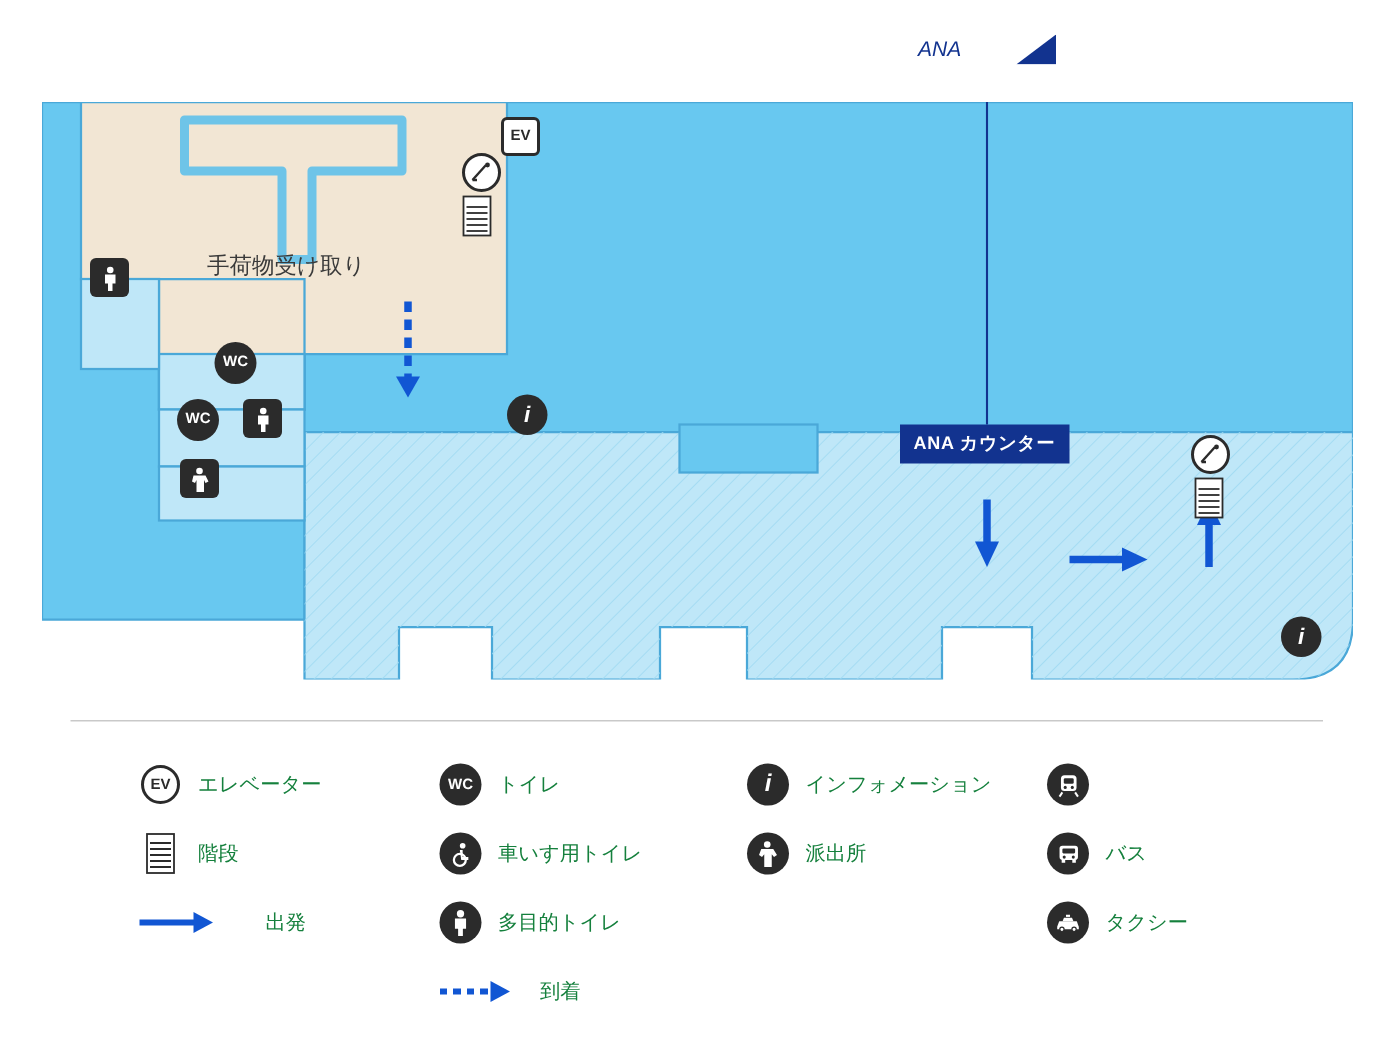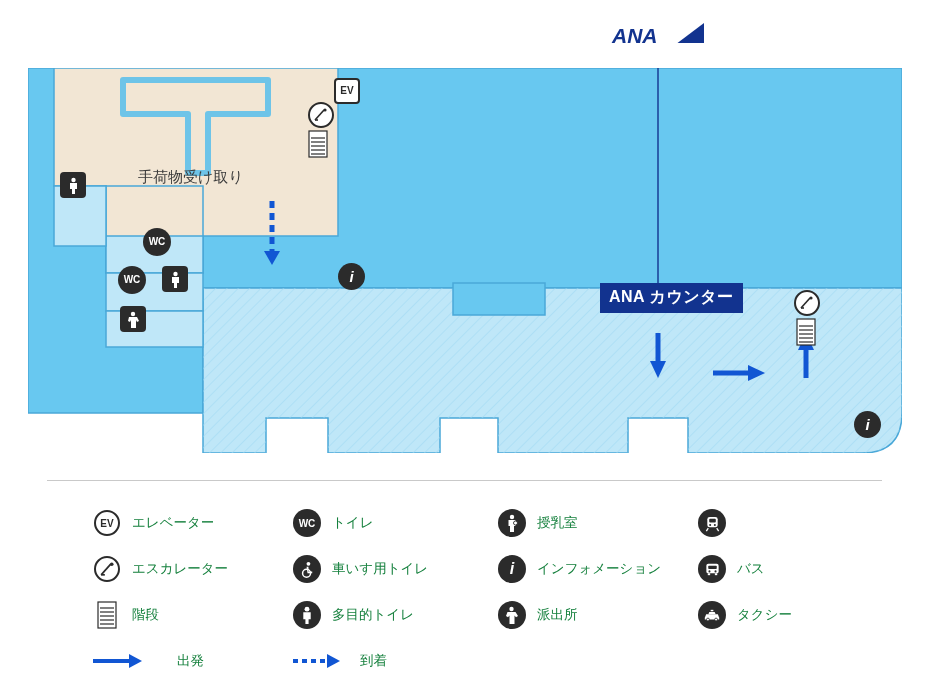--- a/index.html
+++ b/index.html
@@ -12,21 +12,21 @@
     position:relative;
     overflow:hidden;
   }
   
   #ana-logo {
     position:absolute; left:612px; top:22px;
     width:90px; height:26px;
   }
   #ana-logo .word {
     position:absolute; left:0; top:2px;
-    font-size:21px; font-weight:bold; font-style:italic;
+    font-size:14px; font-weight:normal; font-style:italic;
     color:#12338f; letter-spacing:0px;
   }
   #ana-logo .tail {
     position:absolute; left:58px; top:1px;
     width:34px; height:20px;
     background:#12338f;
     clip-path: polygon(22% 100%, 100% 0%, 100% 100%);
   }
   
   #map {
@@ -42,21 +42,21 @@
     background:#2b2b2b; color:#fff; border-radius:50%;
     font-size:10px; font-weight:bold;
     line-height:1;
   }
   .badge svg { display:block; }
 
   
   #ana-counter-label {
     position:absolute; left:600px; top:283px;
     background:#12338f; color:#fff;
-    font-size:16px; font-weight:bold;
+    font-size:12px; font-weight:bold;
     padding:4px 9px 5px;
     letter-spacing:0.5px;
     white-space:nowrap;
   }
 
   
   #baggage-label {
     position:absolute; left:138px; top:168px;
     font-size:15px; color:#3a3a3a;
     white-space:nowrap;
@@ -255,32 +255,20 @@
 
   <div class="legend-col" style="left:45px;">
     <div class="legend-row">
       <div class="legend-icon">
         <div class="circ hollow" style="border-radius:50%;">EV</div>
       </div>
       <div class="legend-text">エレベーター</div>
     </div>
     <div class="legend-row">
       <div class="legend-icon">
-        <div class="circ hollow">
-          <svg width="17" height="17" viewBox="0 0 16 16">
-              <path d="M2 13 L11 3" stroke="#2b2b2b" stroke-width="1.6" fill="none"></path>
-              <circle cx="12" cy="3" r="1.7" fill="#2b2b2b"></circle>
-              <path d="M2 13 H5.5" stroke="#2b2b2b" stroke-width="1.6"></path>
-            </svg>
-        </div>
-      </div>
-      <div class="legend-text">エスカレーター</div>
-    </div>
-    <div class="legend-row">
-      <div class="legend-icon">
         <svg width="20" height="28" viewBox="0 0 20 28">
           <rect x="1" y="1" width="18" height="26" fill="#fff" stroke="#2b2b2b" stroke-width="1.2"></rect>
           <g stroke="#2b2b2b" stroke-width="1.2">
             <line x1="3" y1="7" x2="17" y2="7"></line>
               <line x1="3" y1="11" x2="17" y2="11"></line>
             <line x1="3" y1="15" x2="17" y2="15"></line>
               <line x1="3" y1="19" x2="17" y2="19"></line>
             <line x1="3" y1="23" x2="17" y2="23"></line>
           </g>
         </svg>
@@ -335,32 +323,20 @@
             <div class="hd"></div>
           </div>
       </div>
       <div class="legend-text" style="margin-left:6px;">到着</div>
     </div>
   </div>
 
   <div class="legend-col" style="left:450px;">
     <div class="legend-row">
       <div class="legend-icon">
-        <div class="circ" style="width:28px;height:28px;">
-          <svg width="16" height="18" viewBox="0 0 16 18">
-              <circle cx="8" cy="3" r="2.2" fill="#fff"></circle>
-              <path d="M4.5 6h7v6H10v6H6v-6H4.5z" fill="#fff"></path>
-              <circle cx="11.5" cy="9" r="2" fill="#fff" stroke="#2b2b2b" stroke-width="0.9"></circle>
-            </svg>
-        </div>
-      </div>
-      <div class="legend-text">授乳室</div>
-    </div>
-    <div class="legend-row">
-      <div class="legend-icon">
         <div class="circ" style="width:28px;height:28px;font-size:16px;font-style:italic;">i</div>
       </div>
       <div class="legend-text">インフォメーション</div>
     </div>
     <div class="legend-row">
       <div class="legend-icon">
         <div class="circ" style="width:28px;height:28px;">
           <svg width="16" height="18" viewBox="0 0 15 18">
               <circle cx="7" cy="3" r="2.2" fill="#fff"></circle>
               <path d="M3 6h8l2.5 4-2 1.3L10 9.5V18H5V9.5L3.5 11.3 1.5 10z" fill="#fff"></path>

